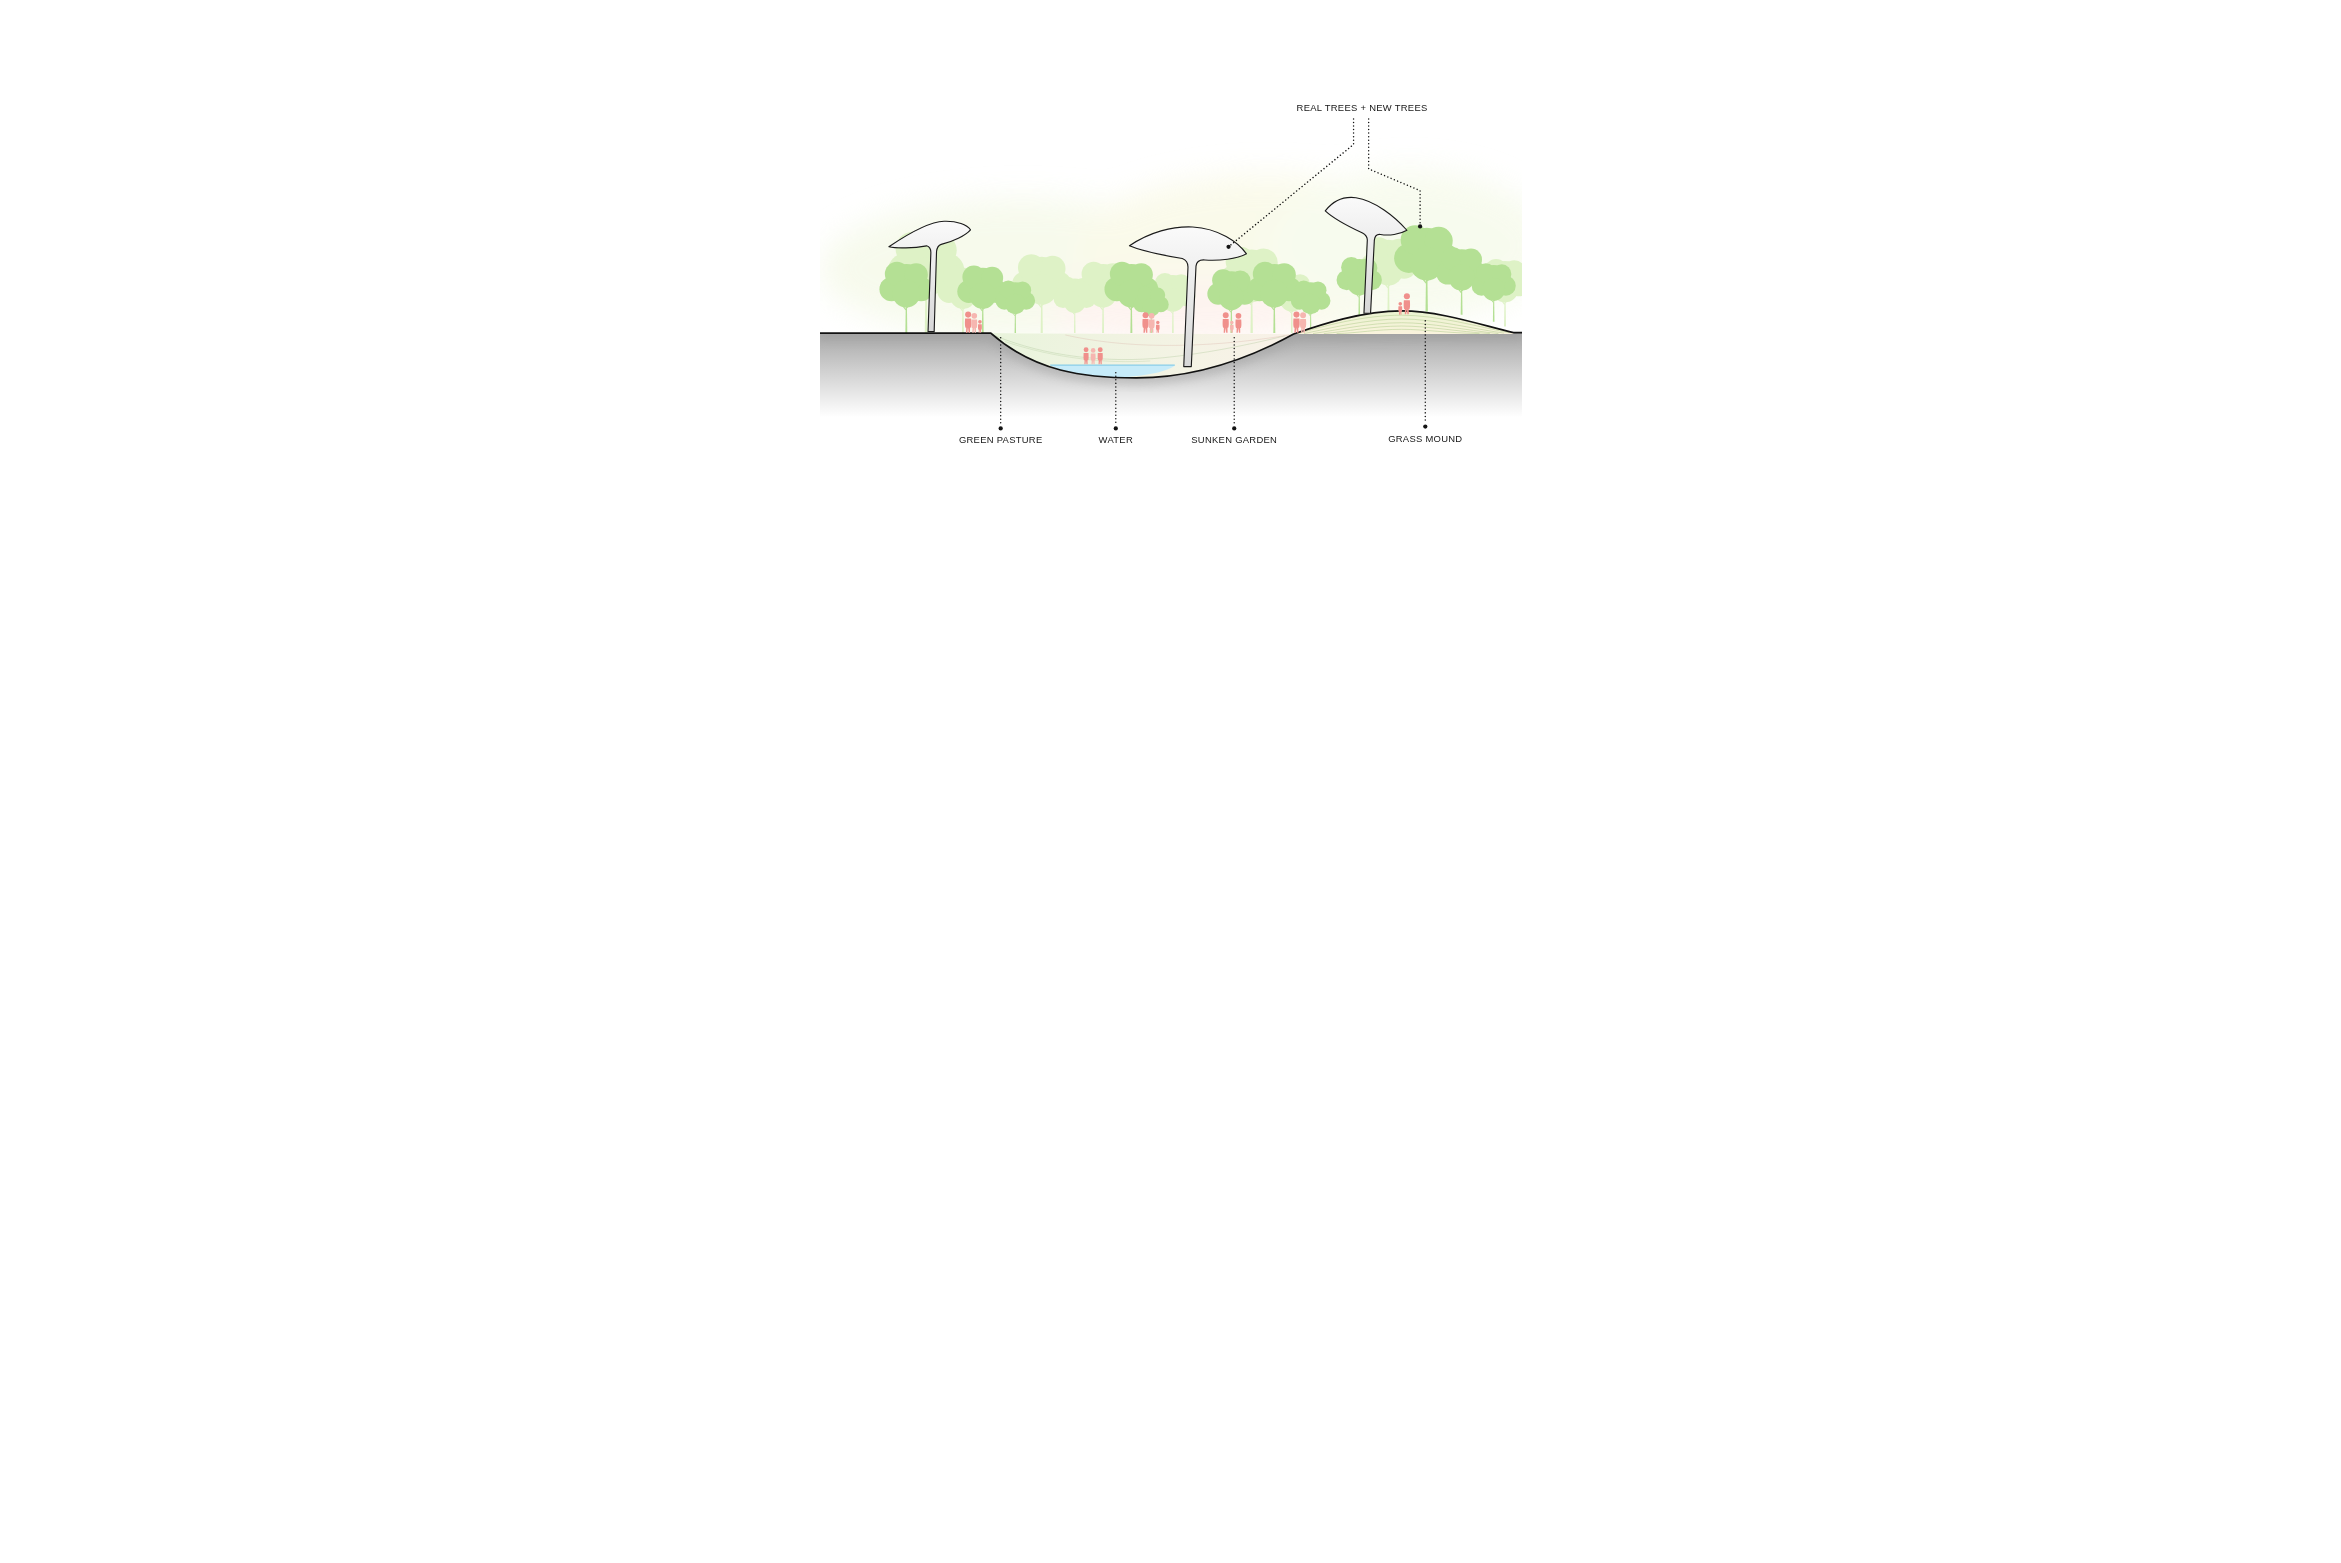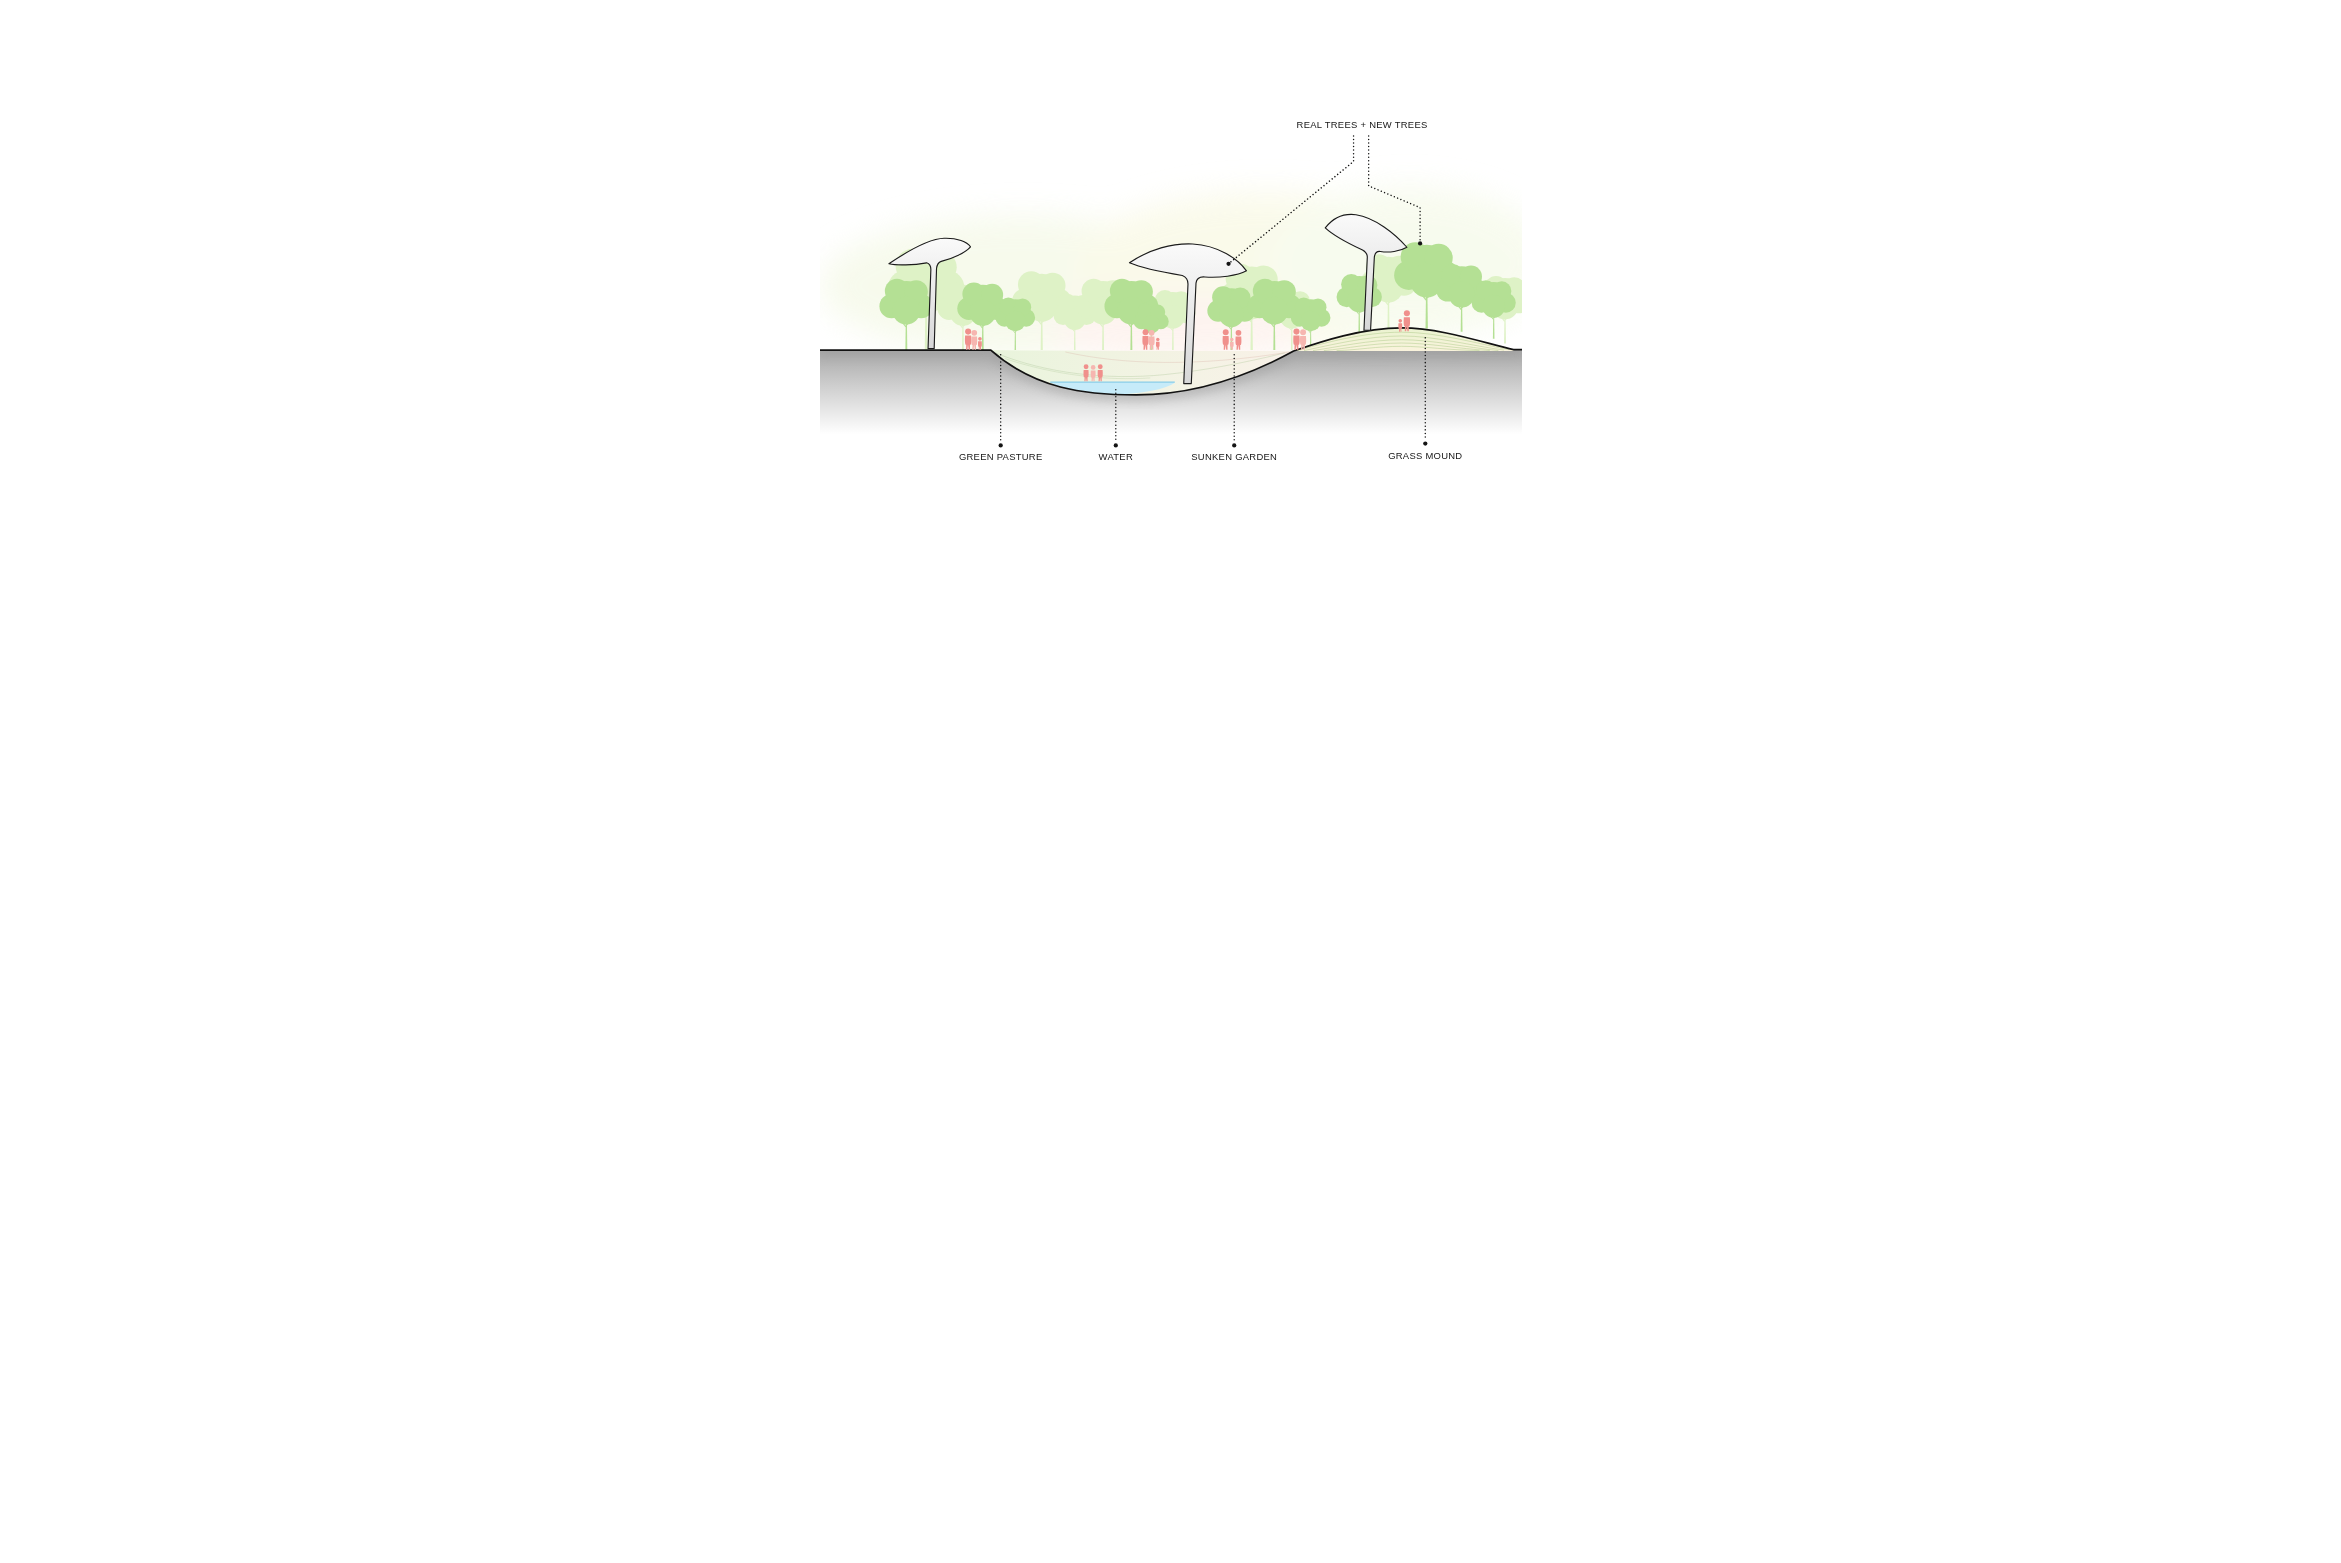--- a/index.html
+++ b/index.html
@@ -1,16 +1,16 @@
 <!DOCTYPE html>
 <html style="font-size:7.6px"><head>
 <meta charset="utf-8">
 <style>
   html,body{margin:0;padding:0;background:#ffffff;}
-  .stage{width:702px;height:469px;margin:17px auto;position:relative;background:#ffffff;overflow:hidden;}
+  .stage{width:702px;height:469px;margin:0 auto;position:relative;background:#ffffff;overflow:hidden;}
   svg{display:block;width:100%;height:100%;}
   text{font-family:"Liberation Sans","DejaVu Sans",sans-serif;fill:#161616;font-size:20px;letter-spacing:0.6px;}
   .dots{fill:none;stroke:#141414;stroke-width:3.1;stroke-dasharray:0.1 7.4;stroke-linecap:round;}
   .leader-dot{fill:#141414;}
   .ground-stroke{fill:none;stroke:#121212;stroke-width:3.6;stroke-linecap:round;}
   .structure{fill:url(#sg);stroke:#1b1b1b;stroke-width:2.4;stroke-linejoin:round;}
   .contour{fill:none;stroke:#b5cf92;stroke-width:1.3;opacity:0.9;}
   .terrace-g{fill:none;stroke:#a9c492;stroke-width:1.3;}
   .terrace-p{fill:none;stroke:#dcb9ac;stroke-width:1.3;}
 </style>

